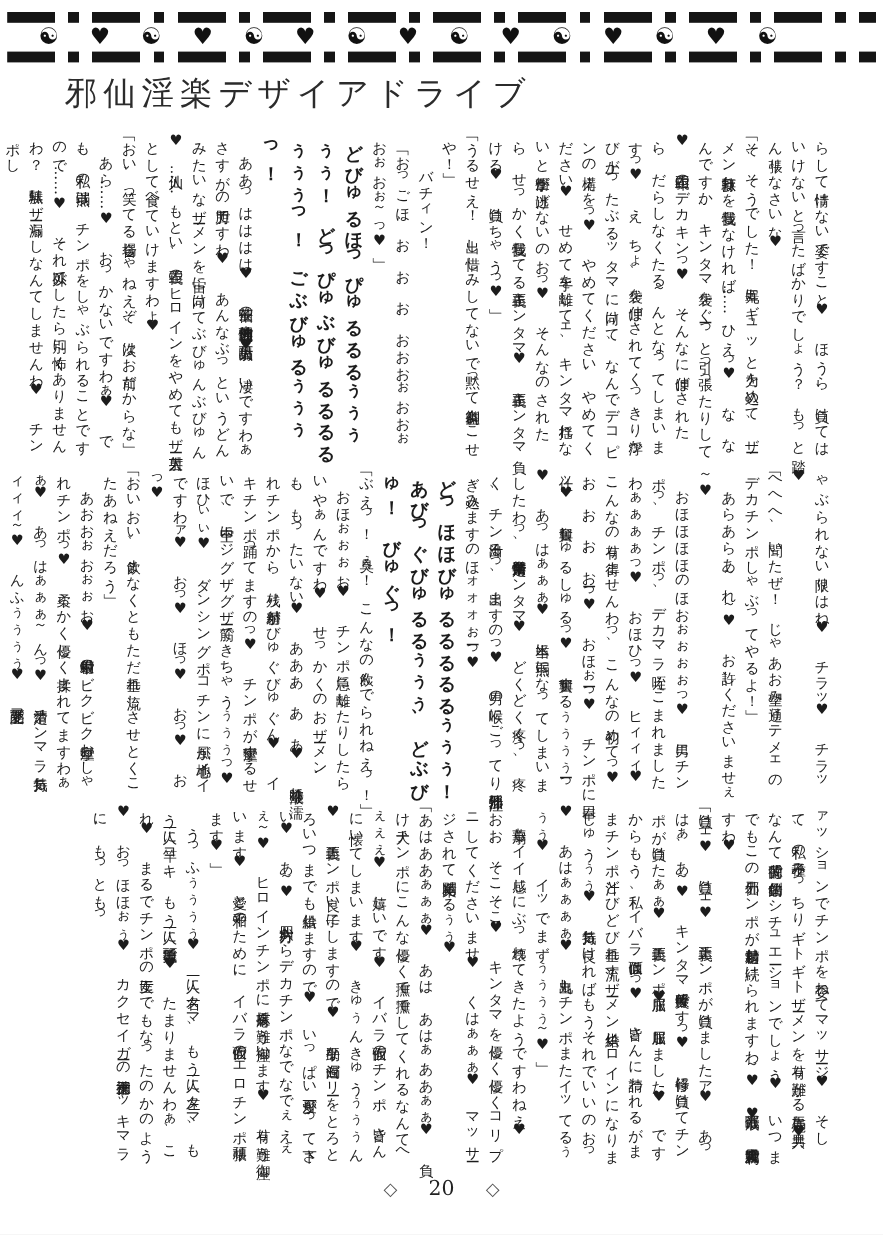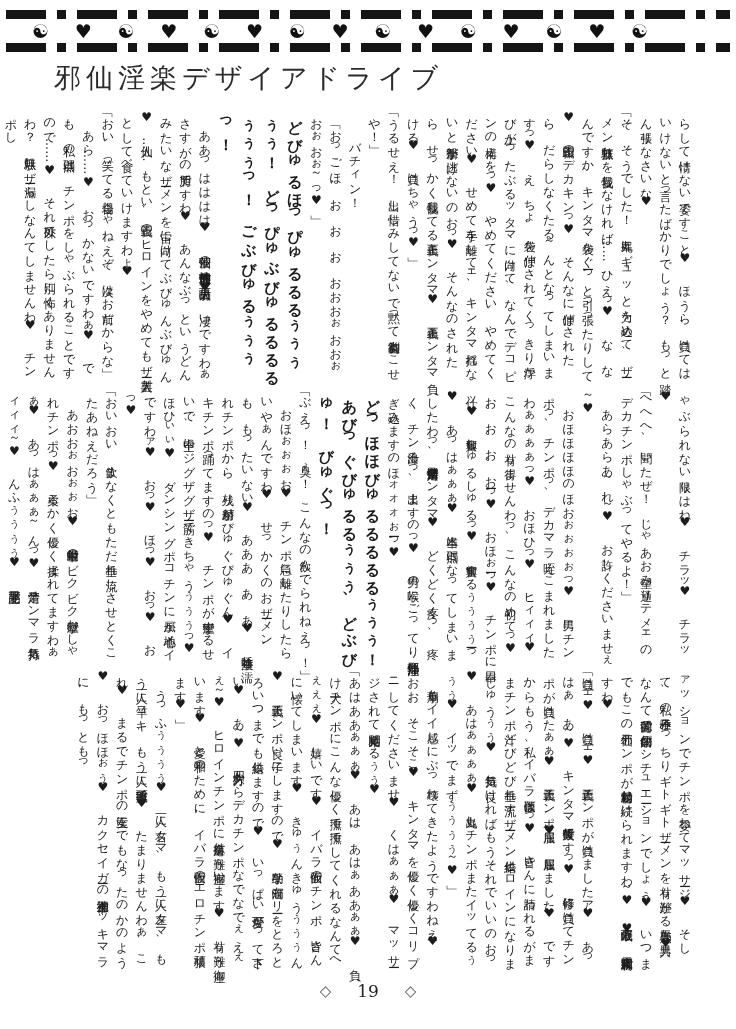--- a/index.html
+++ b/index.html
@@ -110,17 +110,17 @@
   <div class="band band-3">
     <p>ァッションでチンポを委ねてマッサージ♥　そして、私の子種みっちりギトギトザーメンを有り難がる馬鹿な男共♥　なんて背徳的で倒錯的なシチュエーションでしょう♥　いつまでもこの邪仙チンポが勃起射精し続けられますわ～♥　催眠万歳♥　霍青娥大勝利ですわ♥</p>
     <p>「負けェ♥　負けェ♥　正義チンポが負けましたア♥　あっはぁ、あ～♥　キンタマ修行失敗ですっ♥　修行に負けてチンポが負けたぁぁ♥　正義チンポ屈服♥　屈服しました♥　ですからもう、私、イバラ仮面はっ♥　皆さんに請われるがままチンポ汁どびどび垂れ流すザーメン供給ヒロインになりましゅうぅぅ♥　気持ち良ければもうそれでいいのおっ♥　あはぁぁぁぁ♥　丸出しチンポまたイッてるぅぅぅ♥　イッでまずぅぅぅぅ～♥」</p>
     <p class="in1">華扇もイイ感じにぶっ壊れてきたようですわねえ♥　おお、そこそこ♥　キンタマを優しく優しくコリプニしてくださいませ♥　くはぁぁぁ♥　マッサージされて精巣悶えるぅぅ♥</p>
     <p>「あはああぁぁぁ♥　あは、あはぁああぁぁ♥　負け犬チンポにこんな優しく撫で撫でしてくれるなんてへぇぇぇ♥　嬉しいです♥　イバラ仮面のチンポ、皆さんに懐いてしまいます♥　きゅぅんきゅうぅぅぅん♥　正義チンポ良い子にしますので♥　助平な白濁ゼリーをとろとろいつまでも供給しますので♥　いっぱい可愛がって下さい♥　あ～♥　四方八方からデカチンポなでなでぇえぇぇ～♥　ヒロインチンポに応援有り難う御座います♥　有り難う御座います♥　愛と平和のために、イバラ仮面のエロチンポ頑張ります♥」</p>
     <p class="in1">うっふぅぅぅぅ♥　一人に右タマ、もう一人に左タマ、もう一人に竿コキ、もう一人に亀頭撫で♥　たまりませんわぁ、これ♥　まるでチンポの女王にでもなったのかのよう♥　おっほほぉぅ♥　カクセイガーの神徳女王ボッキマラに、もっともっ</p>
   </div>
 
   <div class="footer">
     <span class="diamond">◇</span>
-    <span>19</span>
+    <span>20</span>
     <span class="diamond">◇</span>
   </div>
 
 </div>
 
 </body></html>

